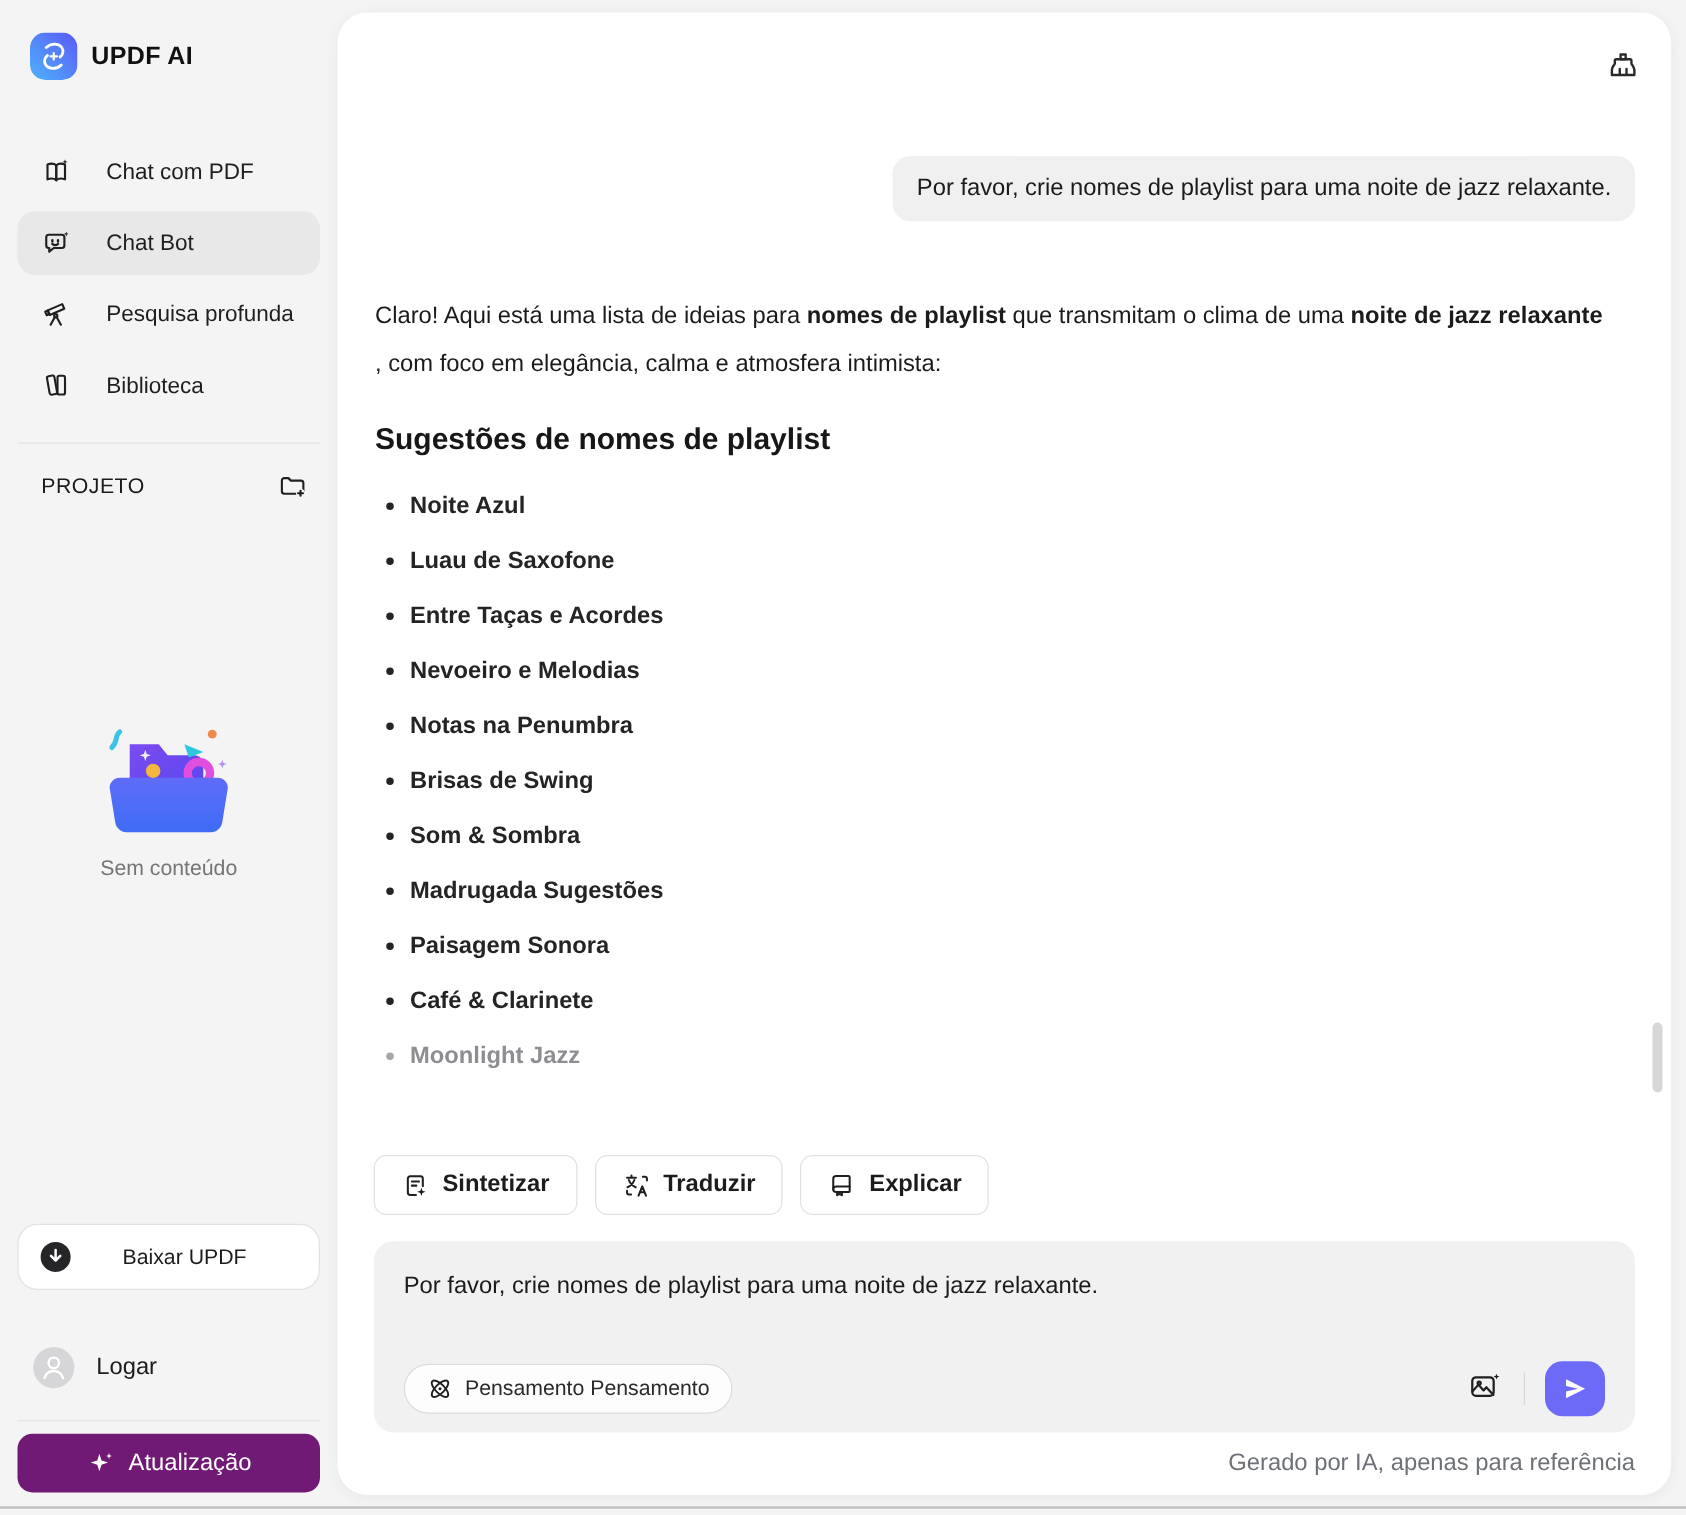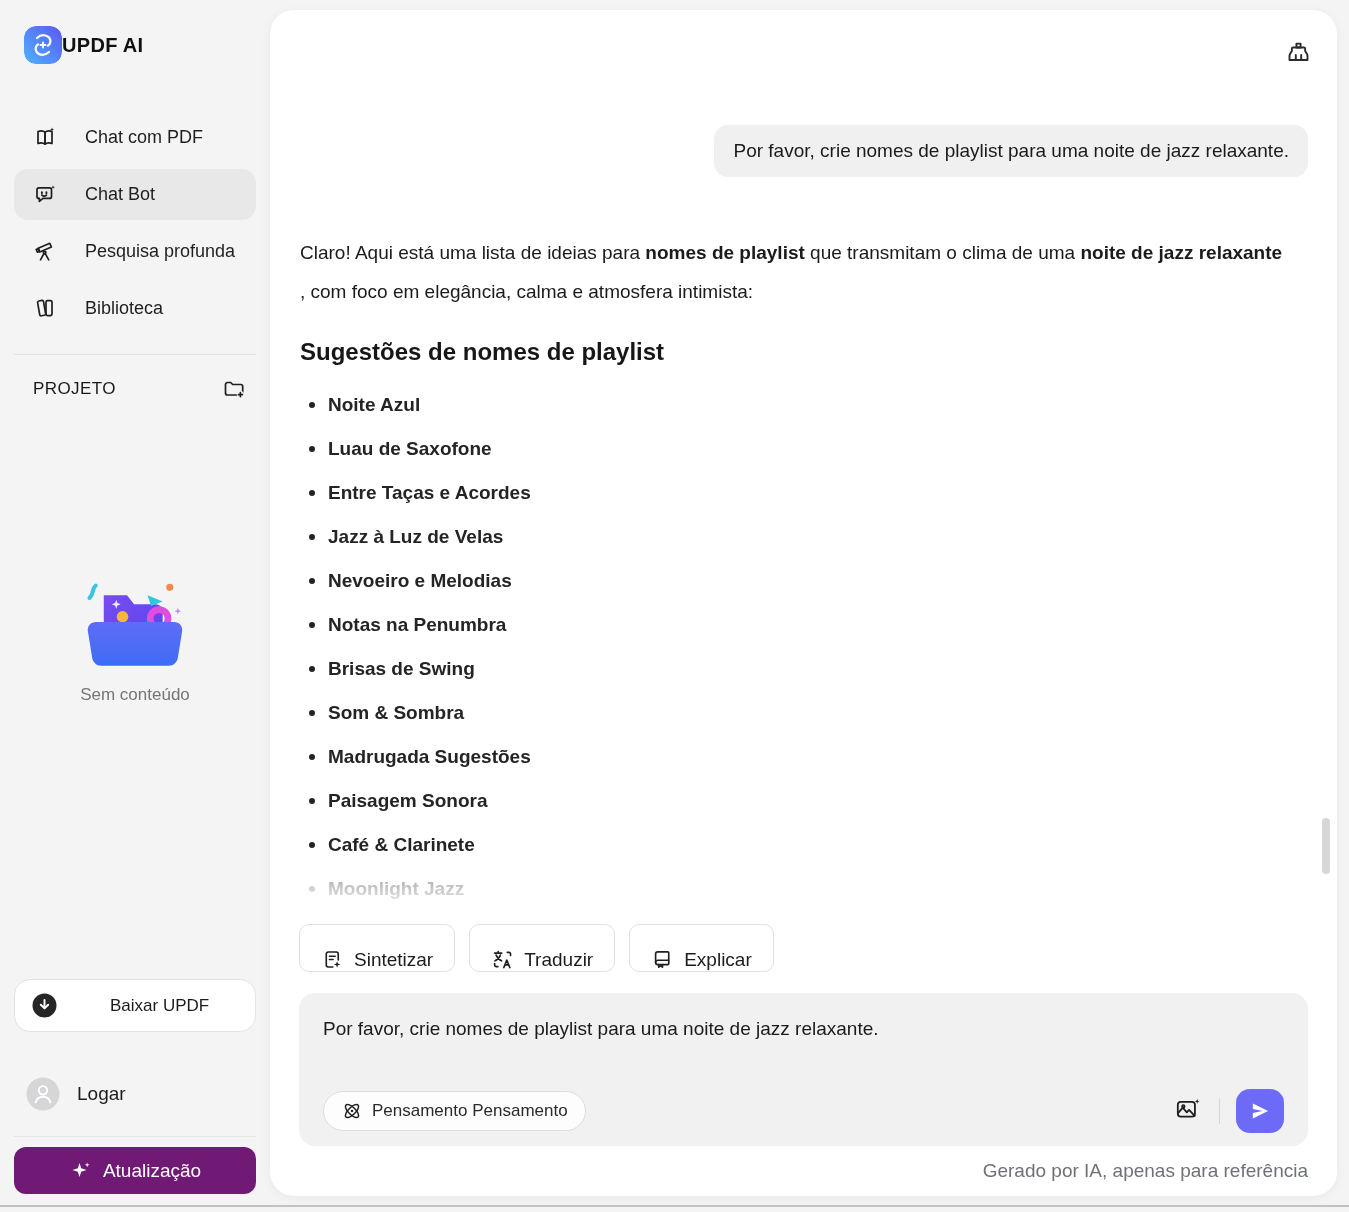--- a/index.html
+++ b/index.html
@@ -12,21 +12,21 @@
   }
   .app { display: flex; width: 1349px; height: 1212px; }
 
   
   .sidebar {
     width: 270px; flex: 0 0 270px; height: 100%;
     padding: 26px 14px 18px 14px;
     display: flex; flex-direction: column;
     background: #f4f4f5;
   }
-  .logo-row { display: flex; align-items: center; gap: 0; padding-left: 10px; }
+  .logo-row { display: flex; align-items: center; gap: 11px; padding-left: 10px; }
   .logo-badge { width: 38px; height: 38px; border-radius: 12px; display: block; }
   .logo-title { font-size: 20px; font-weight: bold; letter-spacing: .3px; color: #111; }
 
   .nav { margin-top: 48px; display: flex; flex-direction: column; }
   .nav-item {
     display: flex; align-items: flex-start; gap: 28px;
     padding: 12px 10px 12px 19px; border-radius: 14px;
     cursor: pointer; margin-bottom: 6px;
   }
   .nav-item svg { flex: 0 0 24px; margin-top: 1px; }
@@ -37,21 +37,21 @@
   .project-row { display: flex; align-items: center; justify-content: space-between; padding: 6px 10px 6px 19px; }
   .project-label { font-size: 17px; color: #1b1b1b; letter-spacing: .4px; }
 
   .empty-state { margin-top: 168px; display: flex; flex-direction: column; align-items: center; }
   .empty-caption { margin-top: 14px; font-size: 17px; color: #757578; }
 
   .sidebar-bottom { margin-top: auto; display: flex; flex-direction: column; }
   .download-btn {
     height: 53px; border-radius: 16px; background: #fff;
     border: 1px solid #e3e3e5; display: flex; align-items: center;
-    padding: 0 16px; gap: 52px; cursor: pointer; font-size: 17px; color: #1c1c1c;
+    padding: 0 16px; gap: 40px; cursor: pointer; font-size: 17px; color: #1c1c1c;
     font-family: inherit;
   }
   .login-row { display: flex; align-items: center; gap: 17px; padding-left: 12px; margin-top: 45px; cursor: pointer; }
   .login-label { font-size: 19px; color: #1c1c1c; }
   .bottom-divider { height: 1px; background: #e4e4e6; margin: 25px 0 10px 0; }
   .upgrade-btn {
     height: 47px; border-radius: 12px; background: #701a75; border: none;
     color: #fff; font-size: 19px; display: flex; align-items: center; justify-content: center;
     gap: 10px; cursor: pointer; font-family: inherit;
   }
@@ -91,22 +91,22 @@
   .playlist-list li.faded::before { background: #a5a5aa; }
   .fade-overlay {
     position: absolute; left: 0; right: 0; bottom: 0; height: 46px;
     background: linear-gradient(rgba(255,255,255,0), rgba(255,255,255,.95));
     pointer-events: none;
   }
 
   .actions-row { display: flex; gap: 14px; margin-top: 14px; flex: 0 0 auto; }
   .action-btn {
     height: 48px; background: #fff; border: 1px solid #e1e1e4; border-radius: 10px;
-    display: flex; align-items: flex-end; gap: 10px; padding: 0 21px;
-    font-size: 19px; color: #1c1c1c; cursor: pointer; font-family: inherit;
+    display: flex; align-items: center; gap: 10px; padding: 0 21px;
+    font-size: 19px; color: #1c1c1c; cursor: pointer; font-family: inherit; font-weight: bold;
   }
 
   .input-box {
     margin-top: 21px; flex: 0 0 auto; height: 153px;
     background: #f1f1f2; border-radius: 16px;
     padding: 23px 24px 13px 24px;
     display: flex; flex-direction: column;
   }
   .input-text { font-size: 19px; color: #1b1b1b; line-height: 26px; outline: none; }
   .input-bottom { margin-top: auto; display: flex; align-items: center; }
@@ -287,21 +287,20 @@
 
       <div class="ai-response">
         <p class="ai-intro"><span>Claro! Aqui está uma lista de ideias para </span><b>nomes de playlist</b><span> que transmitam o clima de uma </span><b>noite de jazz relaxante</b><span> , com foco em elegância, calma e atmosfera intimista:</span></p>
 
         <h2 class="ai-heading">Sugestões de nomes de playlist</h2>
 
         <ul class="playlist-list">
           <li>Noite Azul</li>
           <li>Luau de Saxofone</li>
           <li>Entre Taças e Acordes</li>
-          <li>Jazz à Luz de Velas</li>
           <li>Nevoeiro e Melodias</li>
           <li>Notas na Penumbra</li>
           <li>Brisas de Swing</li>
           <li>Som &amp; Sombra</li>
           <li>Madrugada Sugestões</li>
           <li>Paisagem Sonora</li>
           <li>Café &amp; Clarinete</li>
           <li class="faded">Moonlight Jazz</li>
         </ul>
       </div>

